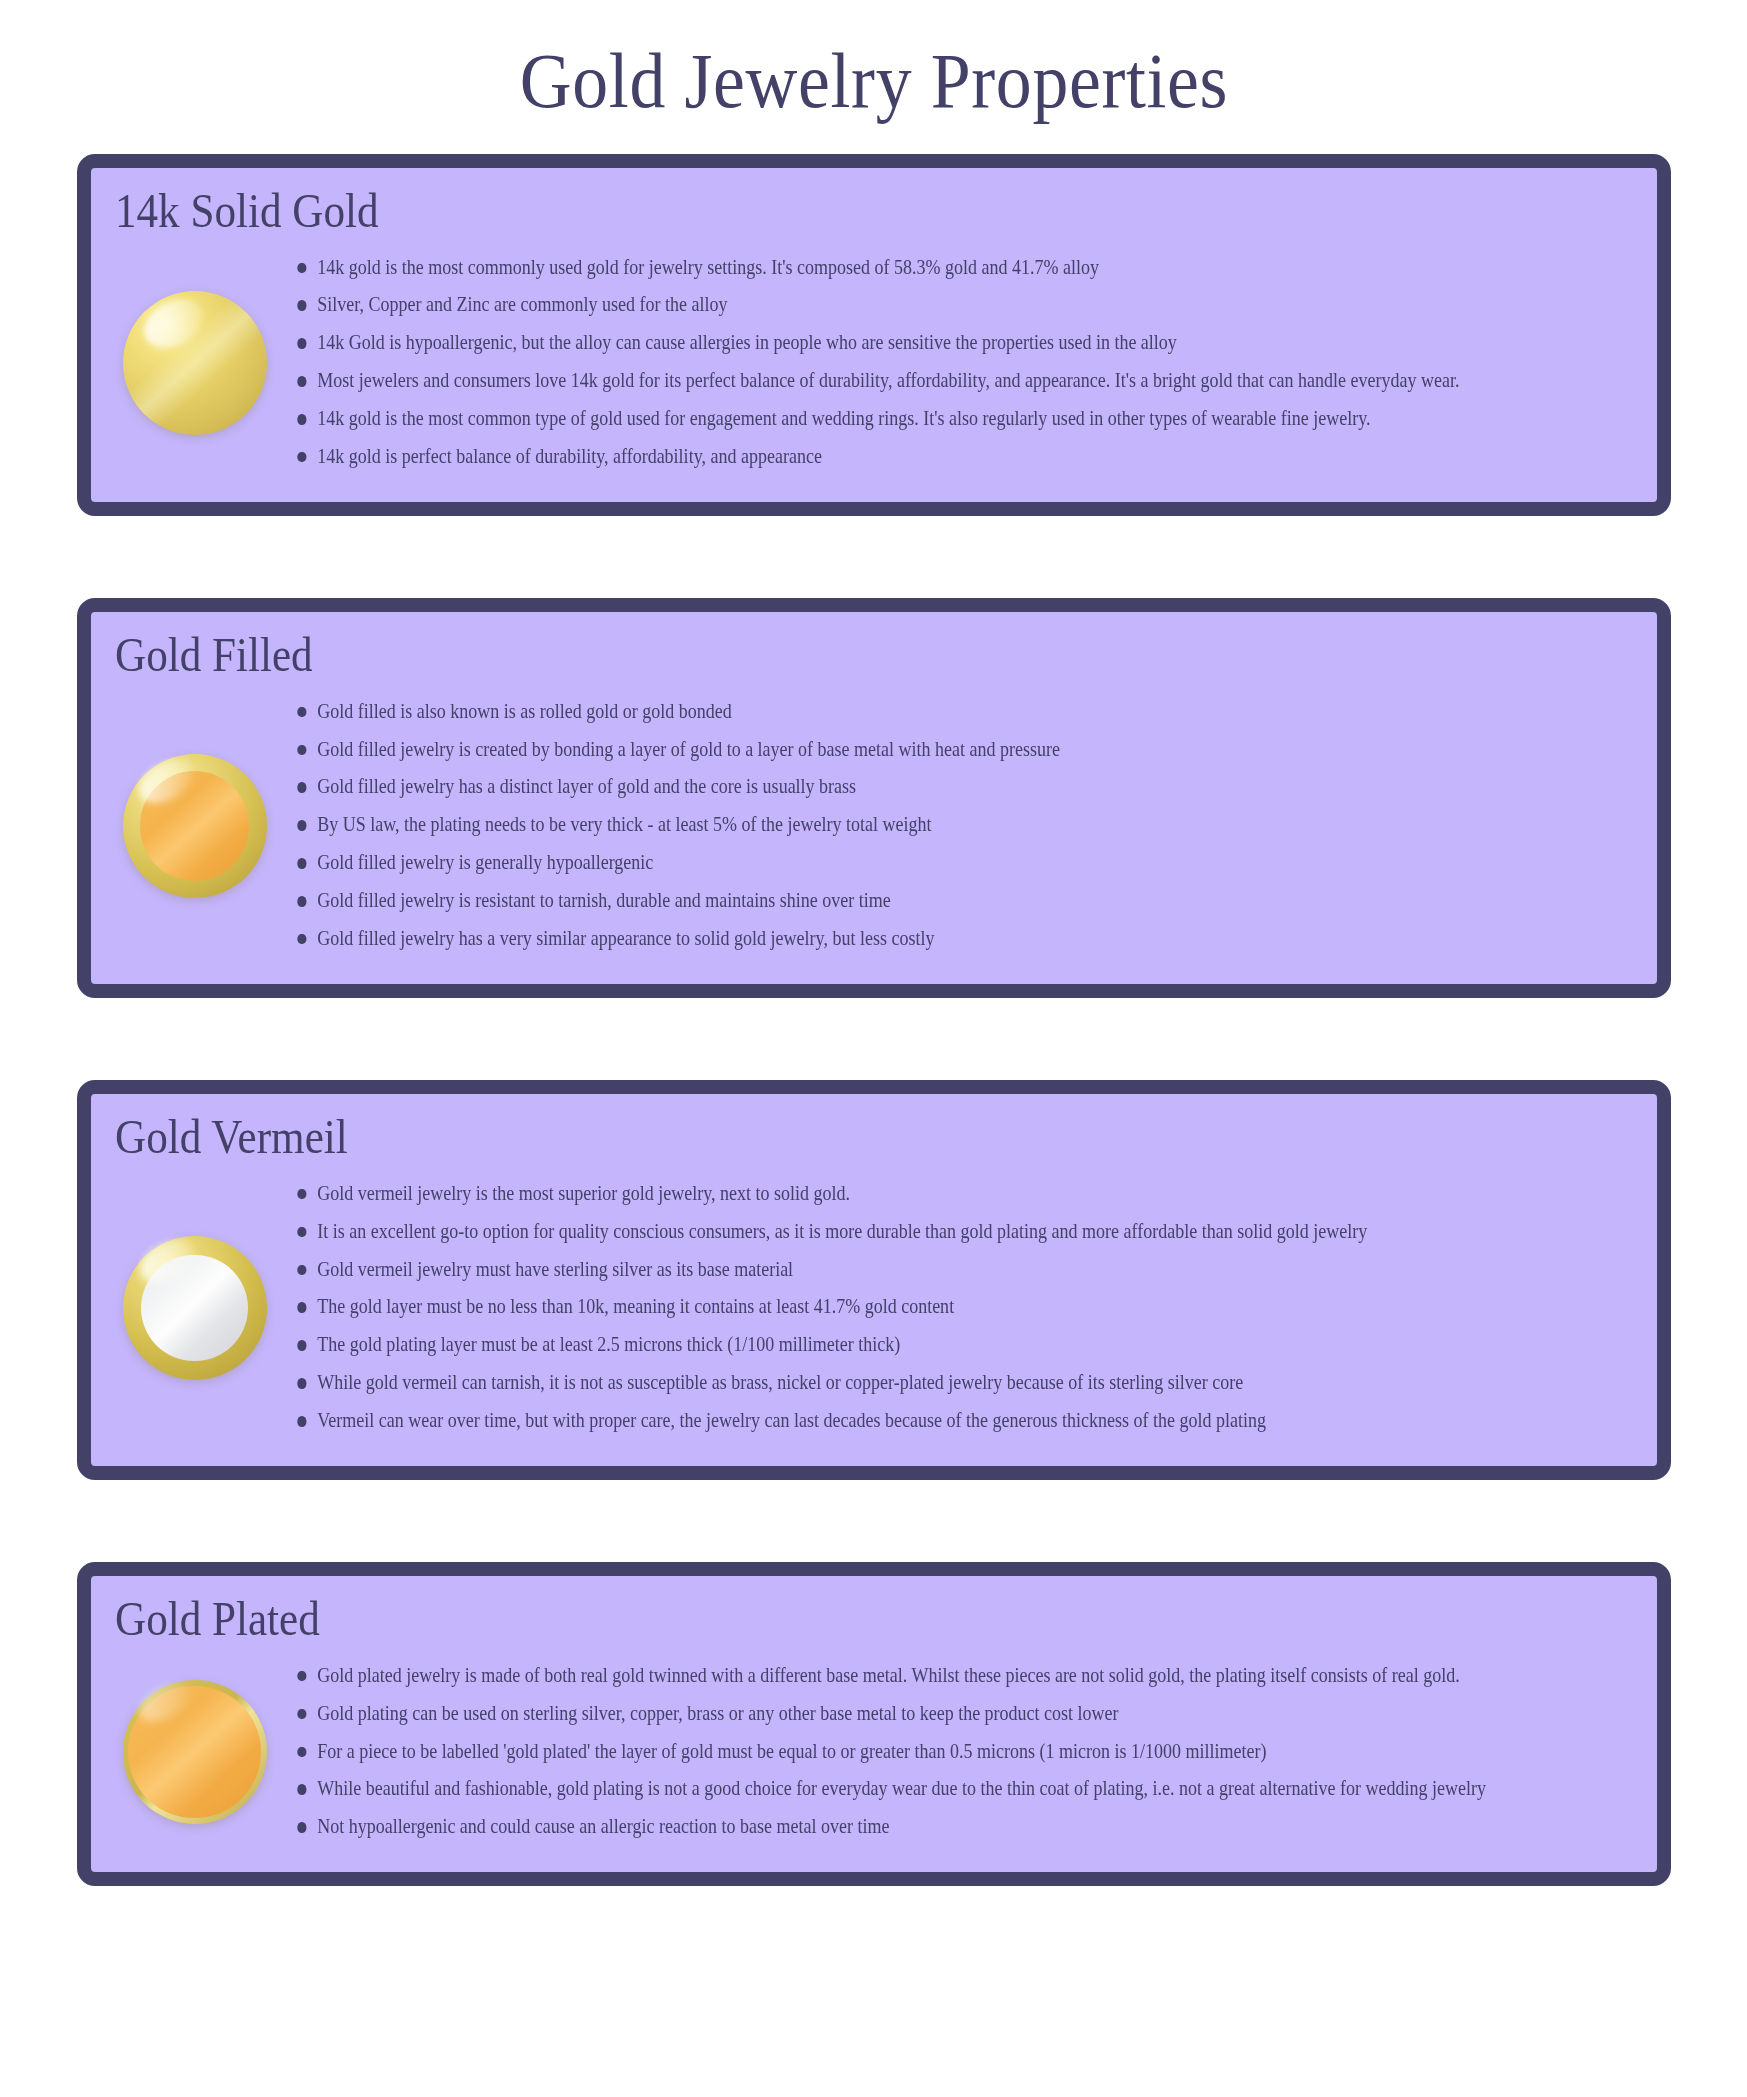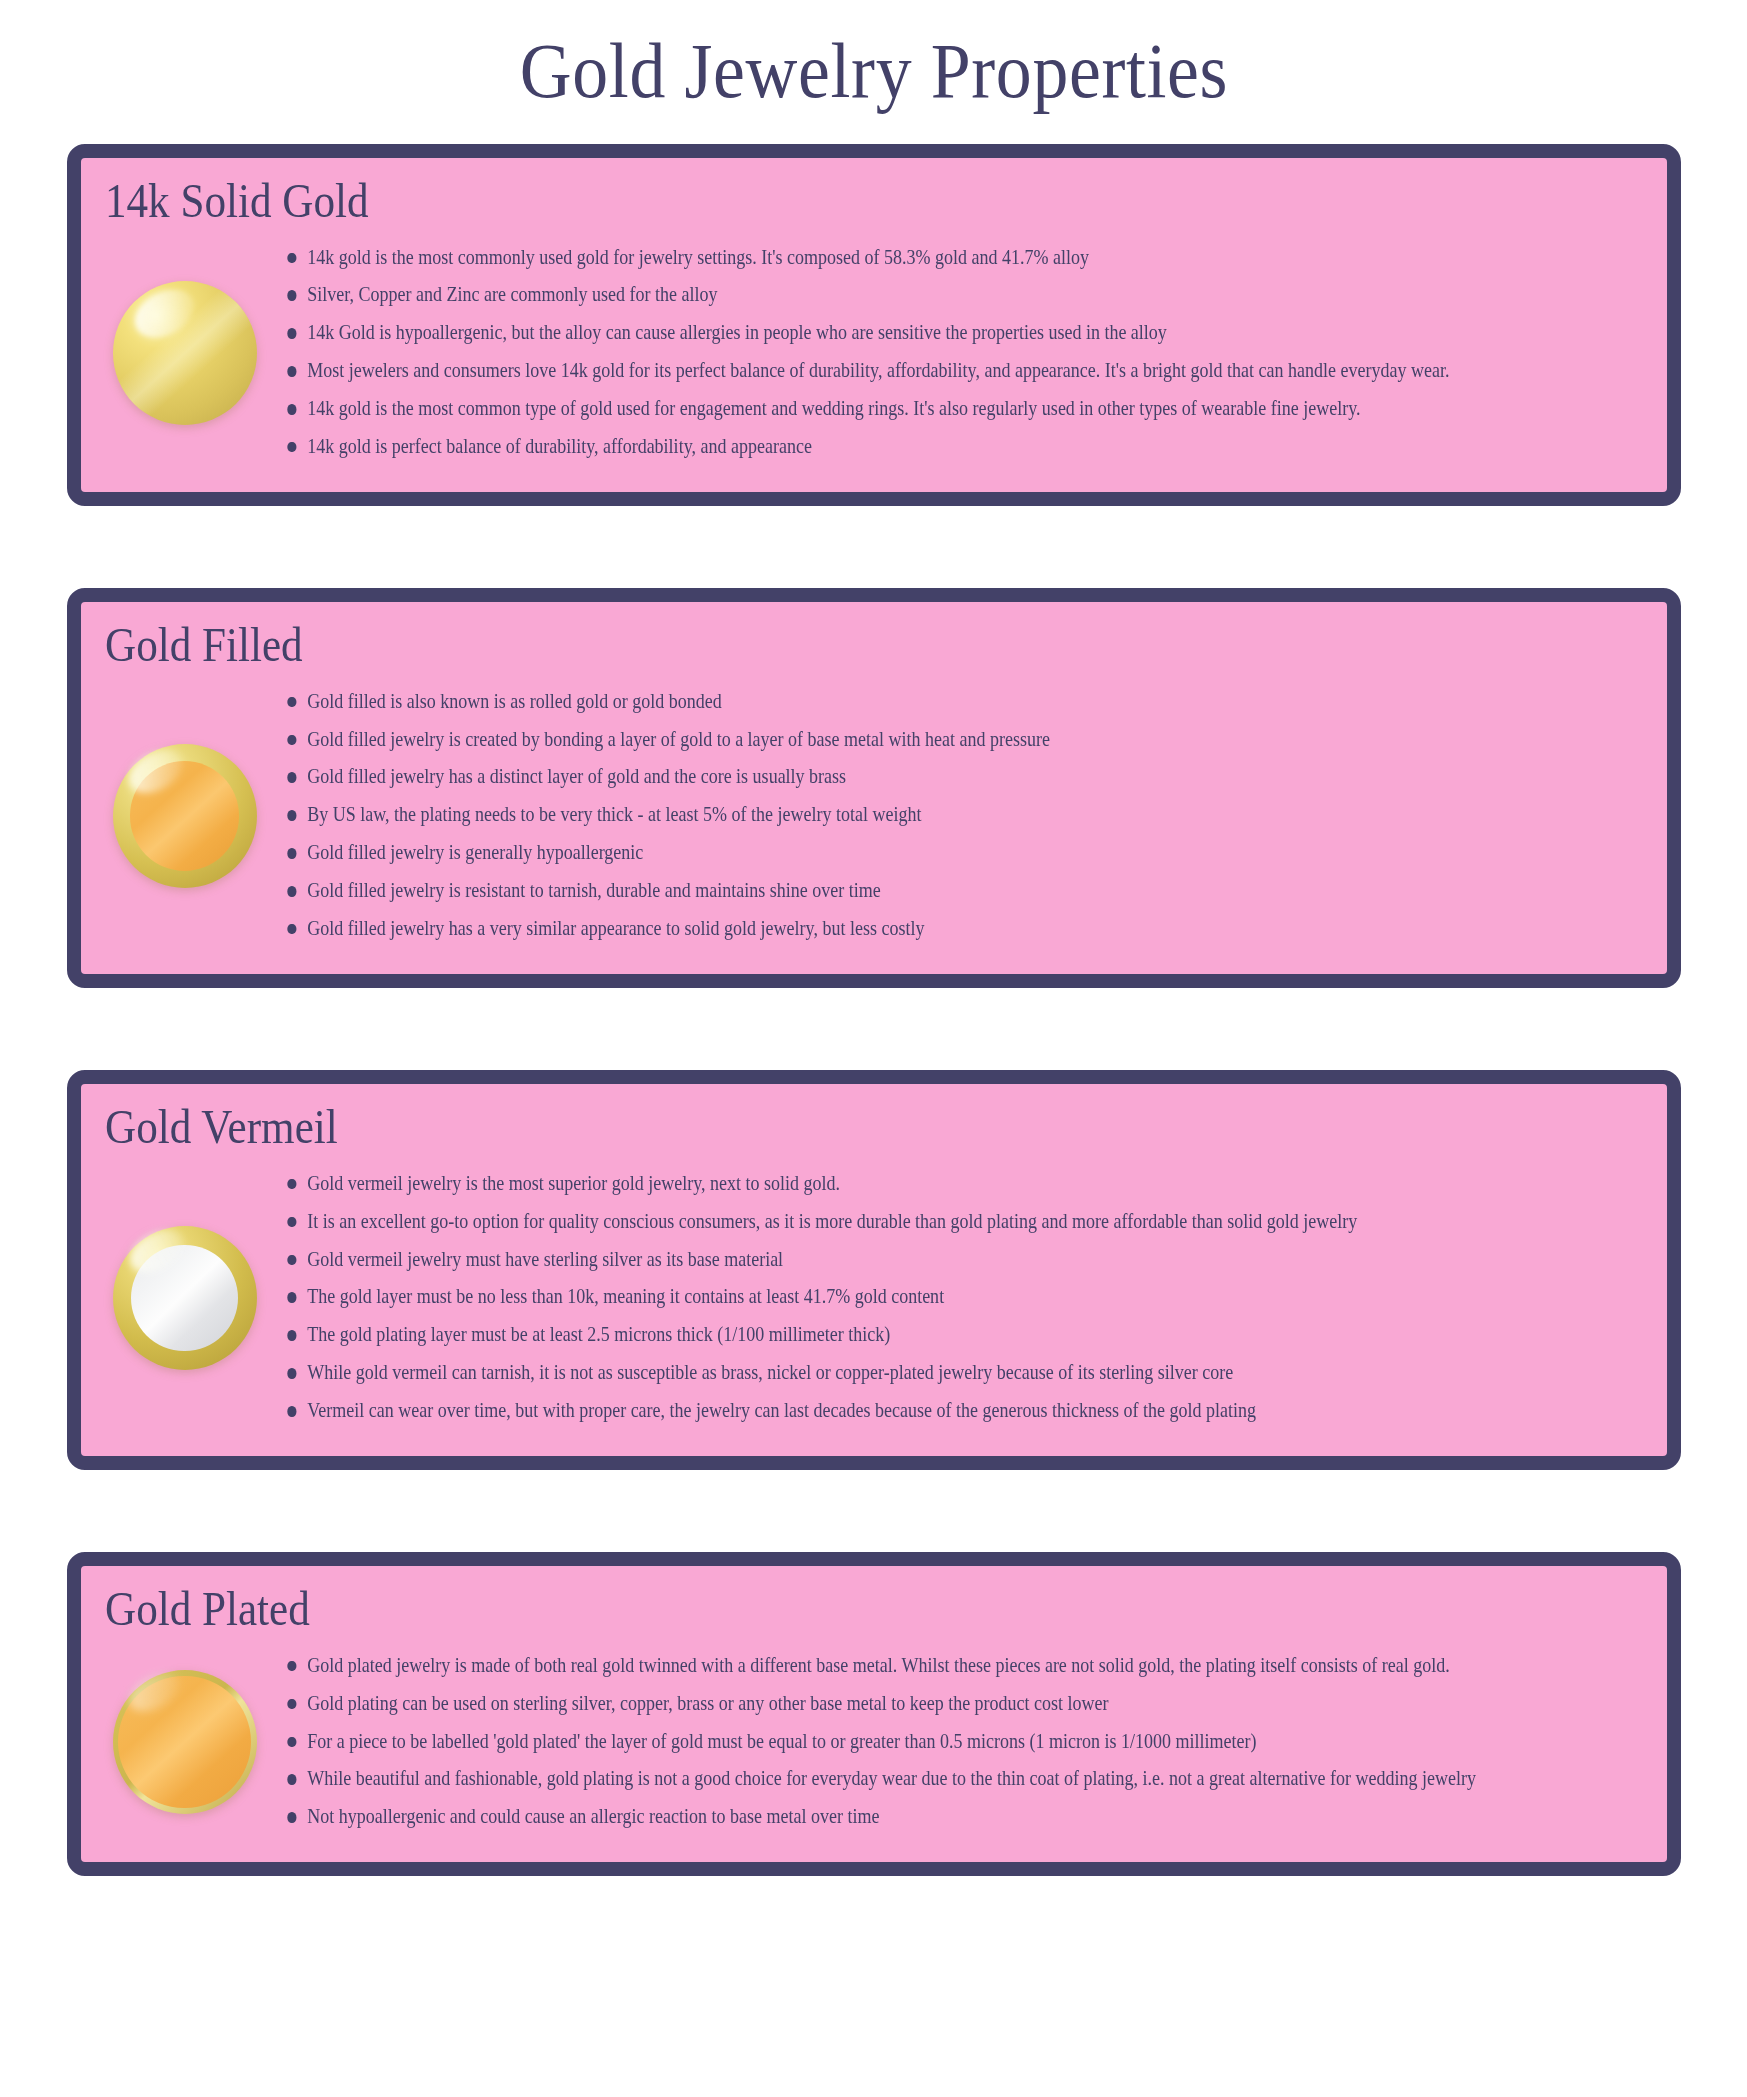--- a/index.html
+++ b/index.html
@@ -5,21 +5,21 @@
   * { margin:0; padding:0; box-sizing:border-box; }
   html, body {
     width:1748px; height:2097px;
     background:#ffffff;
     font-family:"Liberation Serif", serif;
   }
   body { position:relative; overflow:hidden; }
 
   .page {
     width:1748px; height:1604px;
-    padding:5px;
+    padding:15px;
     position:relative;
   }
 
   
   .page-title {
     text-align:center;
     color:#434168;
     font-family:"Liberation Serif", serif;
     font-size:78px;
     font-weight:400;
@@ -35,21 +35,21 @@
     margin-top:34px;
     padding:0 62px;
     display:flex;
     flex-direction:column;
     gap:82px;
   }
 
   .card {
     border:14.7px solid #434168;
     border-radius:18px;
-    background:#f9a8d4;
+    background:#c4b5fd;
     position:relative;
     padding:18px 24px 24px 24px;
     min-height:210px;
   }
 
   .card-title {
     color:#434168;
     font-family:"Liberation Serif", serif;
     font-size:49px;
     font-weight:400;

